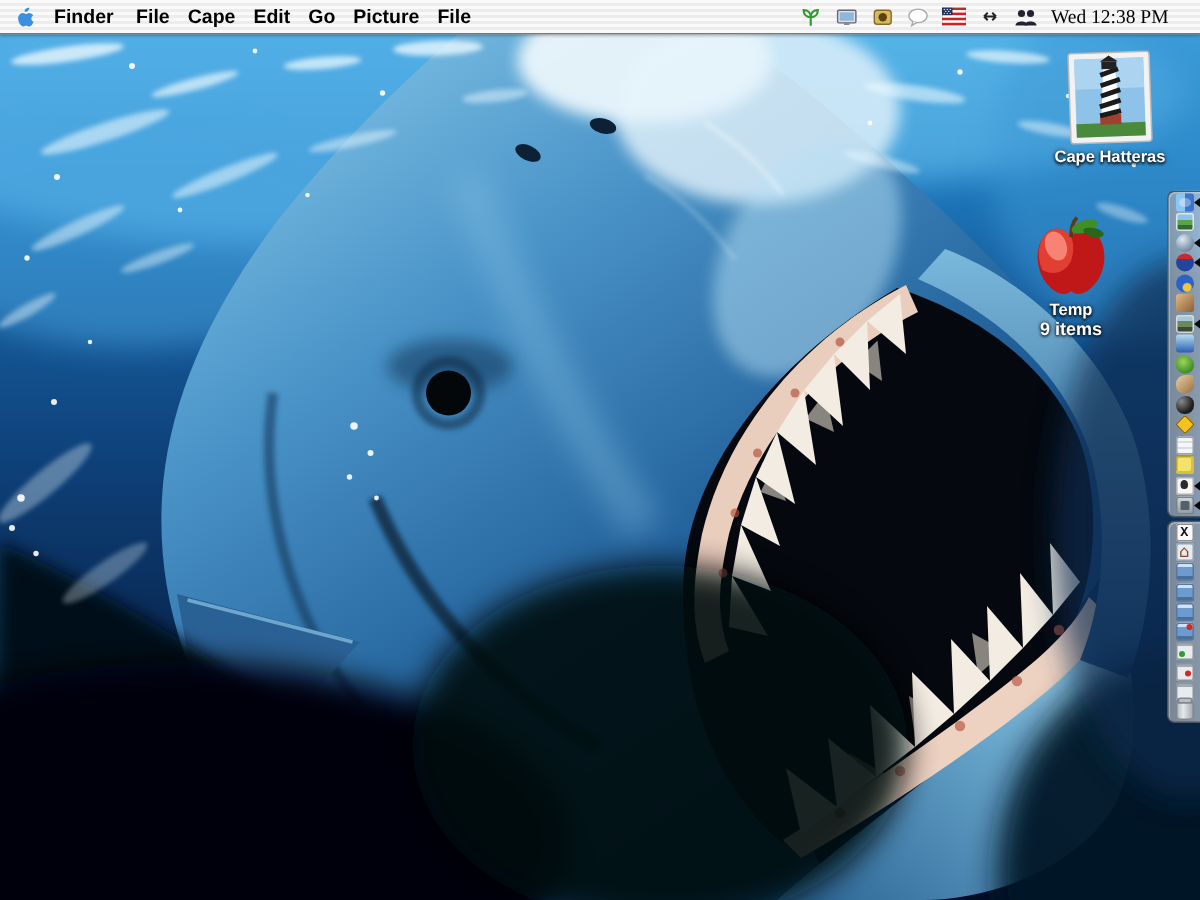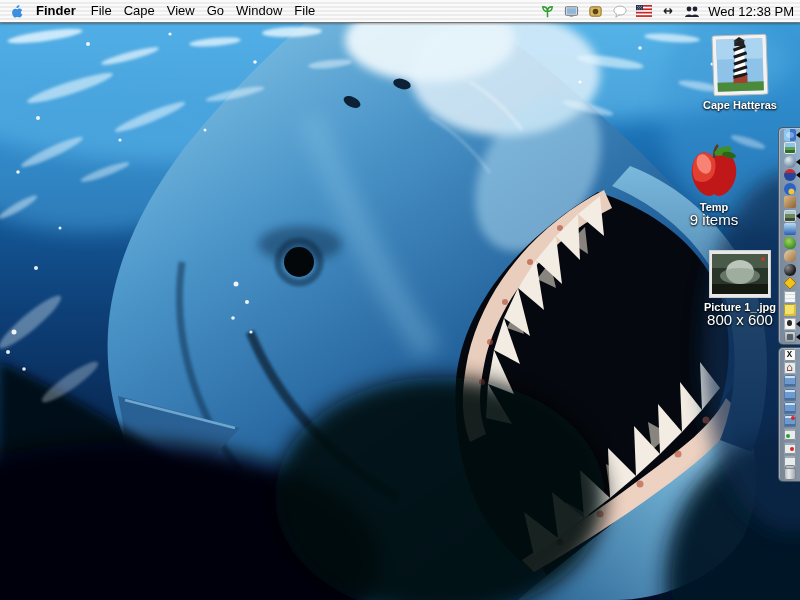--- a/index.html
+++ b/index.html
@@ -5,36 +5,36 @@
   html,body{margin:0;padding:0;background:#222;}
   #screen{position:relative;width:800px;height:600px;overflow:hidden;
     font-family:"Liberation Sans",sans-serif;background:#07284e;}
 
   
   #menubar{position:absolute;top:0;left:0;width:800px;height:22px;z-index:50;
     background:repeating-linear-gradient(180deg,#fafafa 0 2px,#ececec 2px 4px);
     border-bottom:1px solid #777;box-shadow:0 1px 2px rgba(0,0,0,.35);
     display:flex;align-items:center;font-size:13px;color:#000;}
   #apple-menu{width:30px;display:flex;justify-content:center;align-items:center;height:22px;cursor:default;}
-  .menu-item{padding:0 6px;height:22px;line-height:22px;cursor:default;white-space:nowrap;}
+  .menu-item{padding:0 6px;height:22px;line-height:22px;cursor:default;white-space:nowrap;font-weight:bold;}
   .menu-item.bold{font-weight:bold;padding-right:9px;}
   #menu-spacer{flex:1;}
   #menu-extras{display:flex;align-items:center;gap:7px;height:22px;margin-right:6px;}
   .extra{width:17px;height:17px;display:flex;align-items:center;justify-content:center;}
-  #menu-clock{font-size:13px;padding:0 6px 0 2px;white-space:nowrap;cursor:default;}
+  #menu-clock{font-size:13px;padding:0 21px 0 2px;white-space:nowrap;cursor:default;font-family:Liberation Serif, serif;}
 
   
   #desktop{position:absolute;top:22px;left:0;width:800px;height:578px;}
   #wallpaper{position:absolute;top:0;left:0;}
 
   
   .desk-icon{position:absolute;text-align:center;cursor:default;}
   .desk-label{color:#fff;font-weight:bold;font-size:11px;line-height:13px;
     text-shadow:0 1px 2px rgba(0,0,0,.95),0 0 3px rgba(0,0,0,.8);}
-  .desk-sublabel{color:#fff;font-weight:normal;font-size:15px;line-height:11px;
+  .desk-sublabel{color:#fff;font-weight:bold;font-size:12px;line-height:11px;
     text-shadow:0 1px 2px rgba(0,0,0,.95),0 0 3px rgba(0,0,0,.8);}
   .desk-art{display:block;margin:0 auto 3px auto;}
 
   
   .dock-panel{position:absolute;right:0;width:21px;z-index:40;
     background:linear-gradient(90deg,rgba(148,158,170,.80),rgba(196,204,214,.68));
     border:1px solid rgba(55,65,78,.75);border-right:none;border-radius:5px 0 0 5px;
     box-shadow:inset 1px 1px 0 rgba(255,255,255,.3);
     display:flex;flex-direction:column;justify-content:space-evenly;align-items:center;}
   #dock-top{top:105px;height:216px;}
@@ -286,33 +286,20 @@
         <path d="M26,14 C20,6 12,8 9,12 C4,18 3,28 7,36 C14,40 22,38 26,30 C28,24 28,18 26,14 Z" fill="#e84a3a" opacity=".8"></path>
         <ellipse cx="16" cy="20" rx="7" ry="10" fill="#ff9a8a" opacity=".75" transform="rotate(-20 16 20)"></ellipse>
         <path d="M26,14 C26,8 27,4 30,1" stroke="#5a3a1a" stroke-width="2.5" fill="none"></path>
         <ellipse cx="35" cy="7" rx="9" ry="4" fill="#3f8f26" transform="rotate(-18 35 7)"></ellipse>
         <ellipse cx="41" cy="11" rx="7" ry="3" fill="#2a661a" transform="rotate(12 41 11)"></ellipse>
       </svg>
       <div class="desk-label">Temp</div>
       <div class="desk-sublabel">9 items</div>
     </div>
 
-    <div class="desk-icon" style="left:694px;top:228px;width:92px;">
-      <svg class="desk-art" width="62" height="48" viewBox="0 0 62 48">
-        <rect x="0.5" y="0.5" width="61" height="47" fill="#e8e8e8" stroke="#cfcfcf"></rect>
-        <rect x="3" y="4" width="56" height="40" fill="#2a362a"></rect>
-        <rect x="3" y="4" width="56" height="14" fill="#4a5a48"></rect>
-        <ellipse cx="31" cy="22" rx="14" ry="12" fill="#cfd8cf" opacity=".85"></ellipse>
-        <ellipse cx="31" cy="26" rx="20" ry="8" fill="#8fa08f" opacity=".6"></ellipse>
-        <rect x="3" y="34" width="56" height="10" fill="#141a12"></rect>
-        <circle cx="54" cy="9" r="2" fill="#c03a2a"></circle>
-      </svg>
-      <div class="desk-label">Picture 1_.jpg</div>
-      <div class="desk-sublabel">800 x 600</div>
-    </div>
 
     <div class="dock-panel" id="dock-top">
         <div class="dock-slot">
           <div class="di di-finder"></div>
           <div class="marker"></div>
         </div>
         <div class="dock-slot">
           <div class="di di-photo"></div>
         </div>
         <div class="dock-slot">
@@ -401,23 +388,23 @@
     <div id="apple-menu">
       <svg width="15" height="17" viewBox="0 0 15 17">
         <path d="M8.6,3.4 c.9,-1.1 2.3,-1.3 3,-1.2 c-.1,.9-.5,1.7-1.3,2.3 c-.8,.6-1.7,.5-1.8,.4 c-.1,-.6,.1,-1.1,.1,-1.5 z
                  M11.2,5.6 c1.3,0 2.4,.7 3,1.7 c-1.6,.9-1.9,3.2,.2,4.2 c-.5,1.3-1.5,3.1-2.8,3.1 c-.8,0-1.2,-.5-2.2,-.5 c-1,0-1.4,.5-2.2,.5 c-1.4,0-3.1,-2.9-3.1,-5.2 c0,-2.3 1.6,-3.7 3.1,-3.7 c.9,0 1.7,.6 2.2,.6 c.5,0 1.2,-.7 1.8,-.7 z" fill="#3a8fe0"></path>
       </svg>
     </div>
     <div id="menus" style="display:flex;">
         <span class="menu-item bold">Finder</span>
         <span class="menu-item">File</span>
         <span class="menu-item">Cape</span>
-        <span class="menu-item">View</span>
+        <span class="menu-item">Edit</span>
         <span class="menu-item">Go</span>
-        <span class="menu-item">Window</span>
+        <span class="menu-item">Picture</span>
         <span class="menu-item">File</span>
       </div>
     <div id="menu-spacer"></div>
     <div id="menu-extras">
         <span class="extra">
           <svg width="15" height="15" viewBox="0 0 16 16">
             <path d="M8,14 L8,6 M8,8 C5,8 3,6 3,3 C6,3 8,5 8,8 M8,8 C11,8 13,6 13,3 C10,3 8,5 8,8" stroke="#2f9e2f" stroke-width="1.6" fill="none"></path>
           </svg>
         </span>
         <span class="extra">

